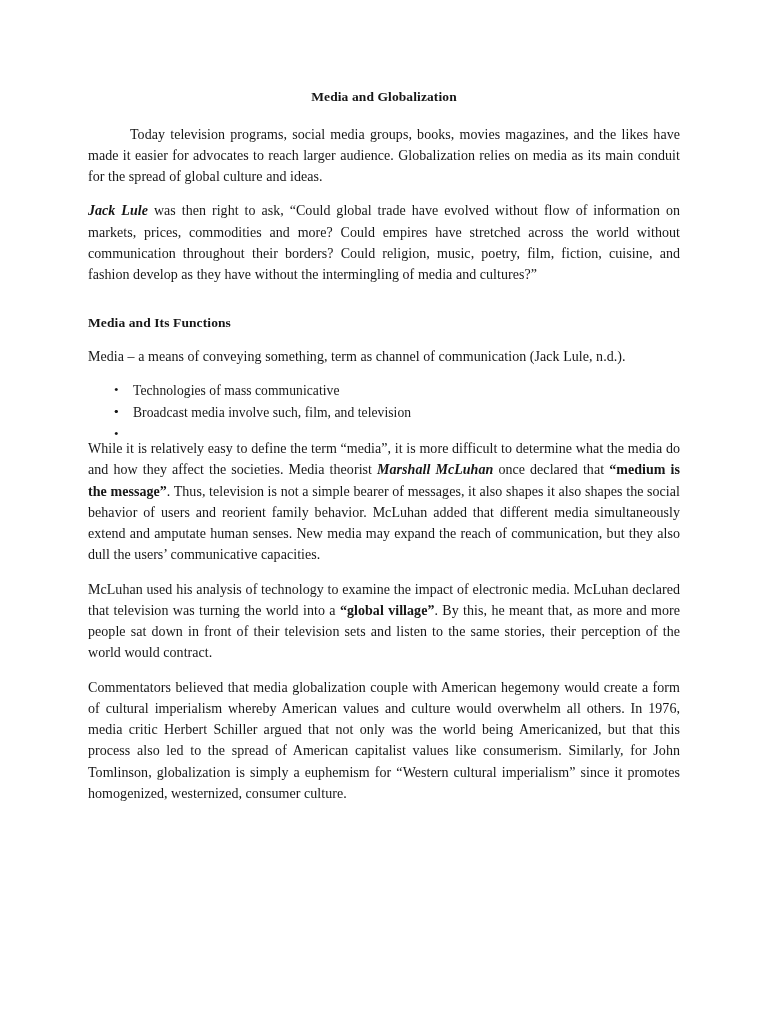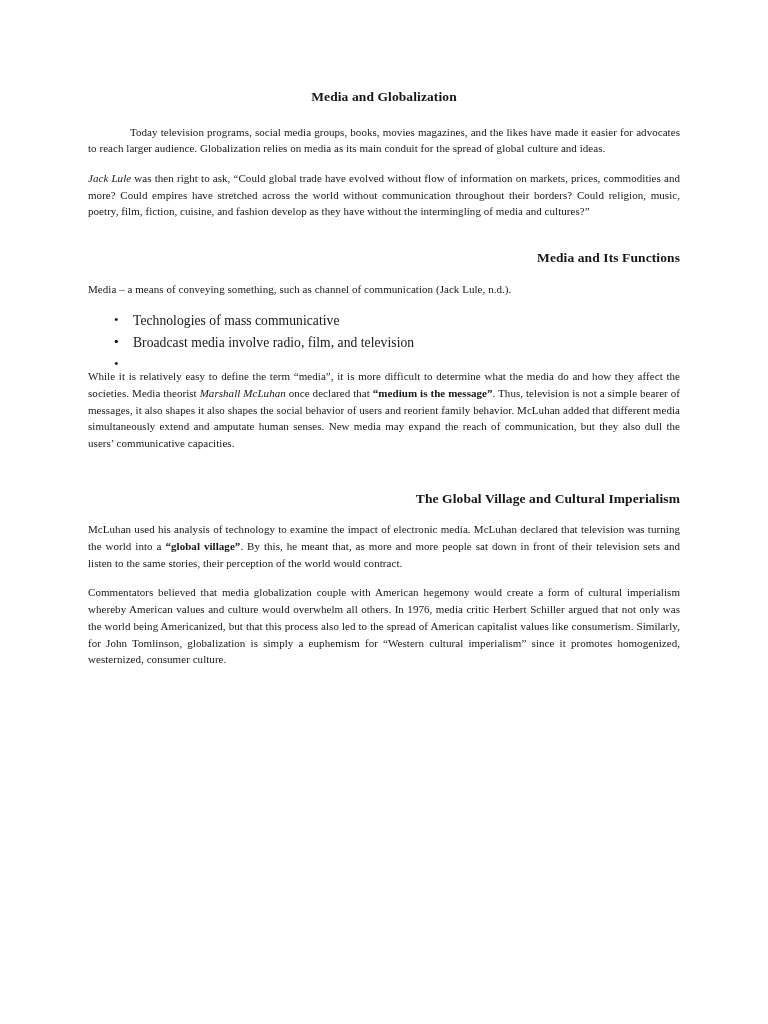--- a/index.html
+++ b/index.html
@@ -24,36 +24,35 @@
   }
   .doc-title {
     text-align: center;
     font-weight: bold;
     font-size: 13.5px;
     letter-spacing: 0.1px;
     margin: 0 0 18px 0;
     line-height: 1.3;
   }
   .para {
-    font-size: 11px;
+    font-size: 14px;
     line-height: 1.52;
     text-align: justify;
     margin: 0 0 13px 0;
     letter-spacing: 0.05px;
   }
   .para.indent-first {
     text-indent: 42px;
   }
   .section-heading {
     font-weight: bold;
     font-size: 13.5px;
     margin: 0 0 14px 0;
     line-height: 1.3;
     letter-spacing: 0.1px;
-    text-align: right;
   }
   .gap-before-heading {
     margin-top: 29px;
   }
   .gap-before-heading-2 {
     margin-top: 38px;
   }
   ul.bullets {
     list-style: none;
     margin: 0 0 14px 0;
@@ -70,48 +69,47 @@
     position: absolute;
     left: 26px;
     top: 0;
     font-size: 13px;
     line-height: 1.61;
   }
   b, .b {
     font-weight: bold;
   }
   .bi {
-    font-weight: normal;
+    font-weight: bold;
     font-style: italic;
     margin-top: 8px;
   }
 </style>
 </head>
 <body>
 
 <div class="page">
 
   <h1 class="doc-title">Media and Globalization</h1>
 
   <p class="para indent-first">Today television programs, social media groups, books, movies magazines, and the likes have made it easier for advocates to reach larger audience. Globalization relies on media as its main conduit for the spread of global culture and ideas.</p>
 
   <p class="para"><span class="bi">Jack Lule</span><span> was then right to ask, “Could global trade have evolved without flow of information on markets, prices, commodities and more? Could empires have stretched across the world without communication throughout their borders? Could religion, music, poetry, film, fiction, cuisine, and fashion develop as they have without the intermingling of media and cultures?”</span></p>
 
   <h2 class="section-heading gap-before-heading">Media and Its Functions</h2>
 
-  <p class="para">Media – a means of conveying something, such as channel of communication (Jack Lule, n.d.).</p>
+  <p class="para">Media – a means of conveying something, term as channel of communication (Jack Lule, n.d.).</p>
 
   <ul class="bullets">
     <li><span class="bullet-dot">•</span><span>Technologies of mass communicative</span></li>
     <li><span class="bullet-dot">•</span></li>
-    <li><span class="bullet-dot">•</span><span>Broadcast media involve radio, film, and television</span></li>
+    <li><span class="bullet-dot">•</span><span>Broadcast media involve such, film, and television</span></li>
     <li><span class="bullet-dot">•</span></li>
   </ul>
 
   <p class="para"><span>While it is relatively easy to define the term “media”, it is more difficult to determine what the media do and how they affect the societies. Media theorist </span><span class="bi">Marshall McLuhan</span><span> once declared that </span><span class="b">“medium is the message”</span><span>. Thus, television is not a simple bearer of messages, it also shapes it also shapes the social behavior of users and reorient family behavior. McLuhan added that different media simultaneously extend and amputate human senses. New media may expand the reach of communication, but they also dull the users’ communicative capacities.</span></p>
 
-  <h2 class="section-heading gap-before-heading-2">The Global Village and Cultural Imperialism</h2>
 
   <p class="para"><span> McLuhan used his analysis of technology to examine the impact of electronic media. McLuhan declared that television was turning the world into a </span><span class="b">“global village”</span><span>. By this, he meant that, as more and more people sat down in front of their television sets and listen to the same stories, their perception of the world would contract.</span></p>
 
   <p class="para">Commentators believed that media globalization couple with American hegemony would create a form of cultural imperialism whereby American values and culture would overwhelm all others. In 1976, media critic Herbert Schiller argued that not only was the world being Americanized, but that this process also led to the spread of American capitalist values like consumerism. Similarly, for John Tomlinson, globalization is simply a euphemism for “Western cultural imperialism” since it promotes homogenized, westernized, consumer culture.</p>
 
 </div>
 
 </body></html>

